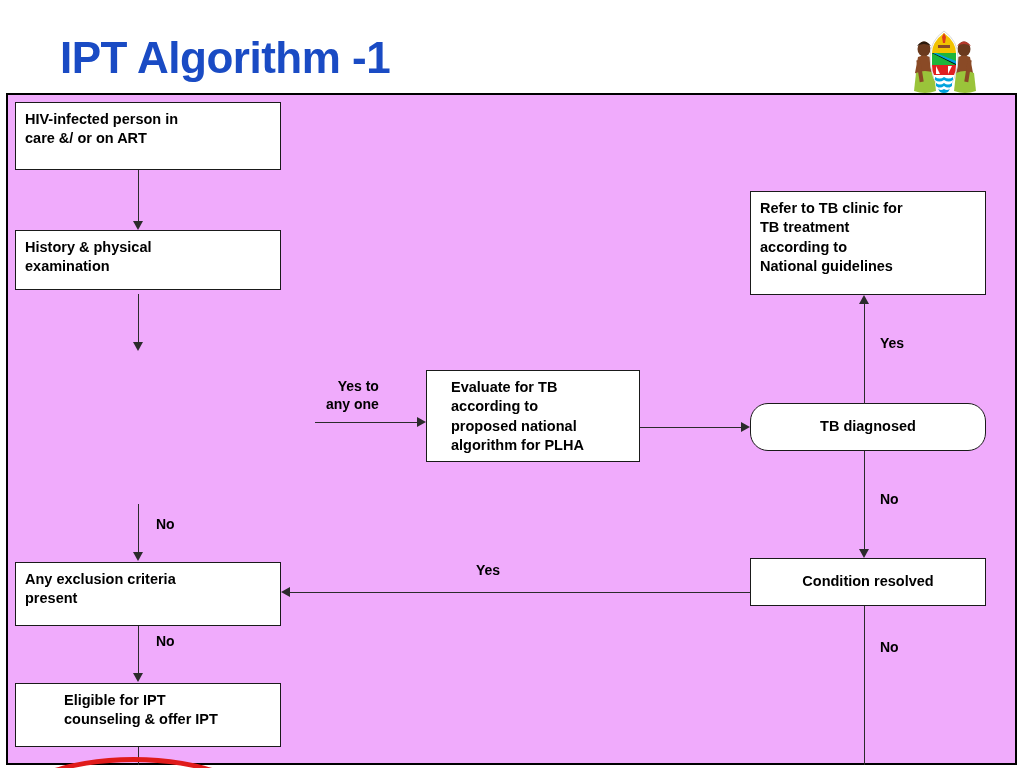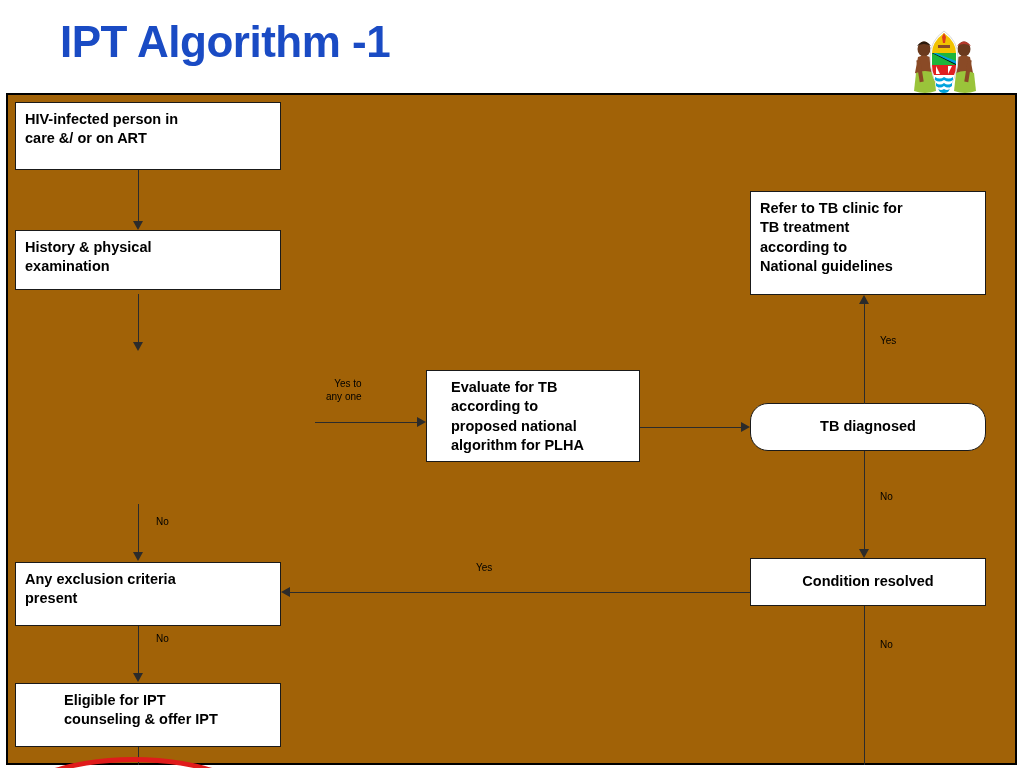--- a/index.html
+++ b/index.html
@@ -13,21 +13,21 @@
   #stage {
     position: relative;
     width: 1024px;
     height: 768px;
     background: #ffffff;
   }
 
   
   #slide-title {
     position: absolute;
-    left: 60px; top: 20px;
+    left: 60px; top: 36px;
     font-size: 44px;
     font-weight: bold;
     color: #1a4bc4;
     letter-spacing: -0.5px;
     white-space: nowrap;
     line-height: 1;
   }
 
   
   #emblem {
@@ -35,21 +35,21 @@
     left: 902px; top: 27px;
     width: 84px; height: 72px;
   }
 
   
   #frame {
     position: absolute;
     left: 6px; top: 93px;
     width: 1011px; height: 672px;
     border: 2px solid #000000;
-    background: #a16207;
+    background: #f0abfc;
   }
 
   
   .fbox {
     position: absolute;
     border: 1.5px solid #1a1a1a;
     background: #ffffff;
     font-size: 14.5px;
     font-weight: bold;
     color: #000000;
@@ -62,22 +62,22 @@
     align-items: center;
     justify-content: center;
     padding: 4px;
     text-align: center;
     white-space: nowrap;
   }
 
   
   .elabel {
     position: absolute;
-    font-size: 10px;
-    font-weight: normal;
+    font-size: 14px;
+    font-weight: bold;
     color: #000000;
     line-height: 1.28;
     white-space: pre-line;
   }
 
   
   .vline {
     position: absolute;
     width: 0;
     border-left: 1.6px solid #2b2b2b;

